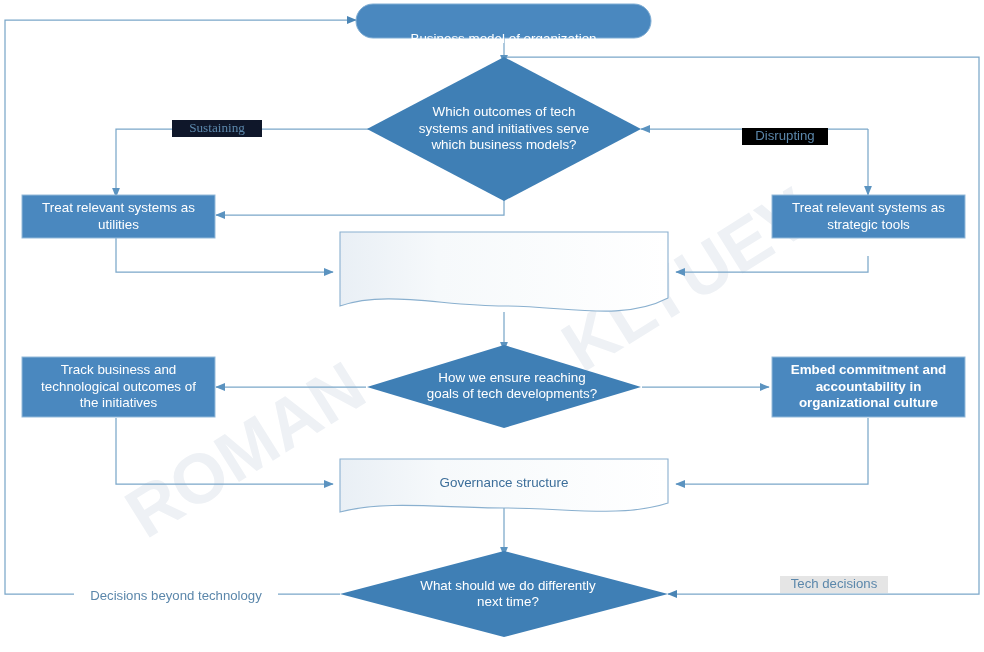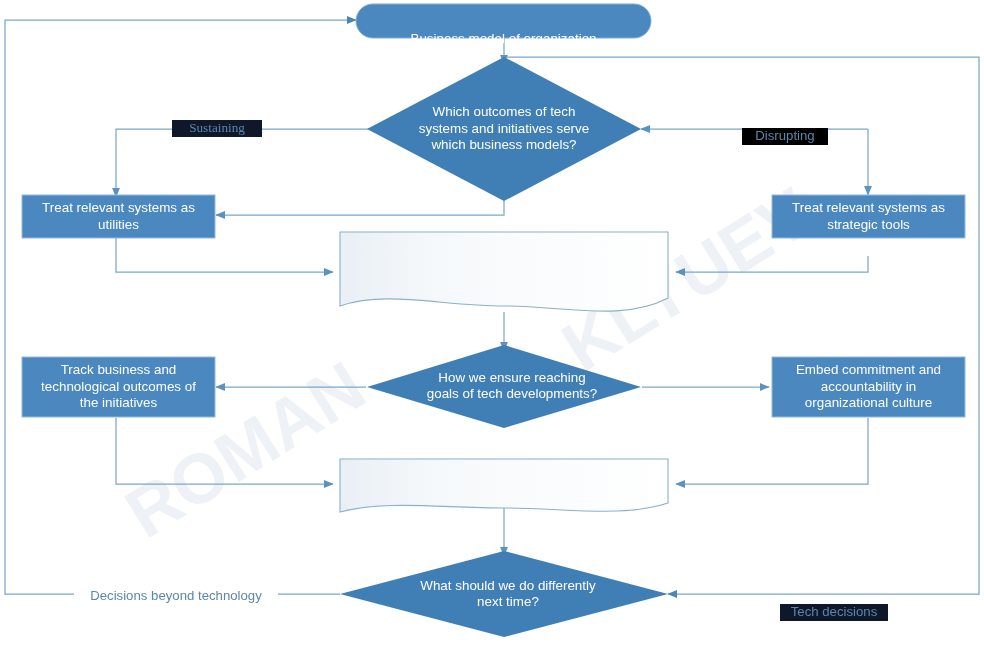--- a/index.html
+++ b/index.html
@@ -147,36 +147,37 @@
 strategic tools</div>
 
 
   <div class="nodelabel nl-white" style="left:384px;top:362px;width:256px;height:48px;white-space:pre-line;">How we ensure reaching
 goals of tech developments?</div>
 
   <div class="nodelabel nl-white" style="left:22px;top:357px;width:193px;height:60px;white-space:pre-line;">Track business and
 technological outcomes of
 the initiatives</div>
 
-  <div class="nodelabel nl-white" style="left:772px;top:357px;width:193px;height:60px;white-space:pre-line;">Embed commitment and
+  <div class="nodelabel nl-white" style="left:772px;top:357px;width:193px;height:60px;white-space:pre-line;font-weight:bold;">Embed commitment and
 accountability in
 organizational culture</div>
 
+  <div class="nodelabel nl-blue" style="left:344px;top:463px;width:320px;height:40px;white-space:pre-line;">Governance structure</div>
 
   <div class="nodelabel nl-white" style="left:380px;top:570px;width:256px;height:48px;white-space:pre-line;">What should we do differently
 next time?</div>
 
   <div class="edgelabel" style="left:172px;top:120px;width:90px;background:#0f172a;font-family:Liberation Serif, serif;">Sustaining</div>
 
   <div class="edgelabel" style="left:742px;top:128px;width:86px;background:#000000;">Disrupting</div>
 
 
   <div class="edgelabel" style="left:74px;top:588px;width:204px;background:#ffffff;">Decisions beyond technology</div>
 
-  <div class="edgelabel" style="left:780px;top:604px;width:108px;background:#0f172a;">Tech decisions</div>
+  <div class="edgelabel" style="left:780px;top:576px;width:108px;background:#e5e5e5;">Tech decisions</div>
 
   <div class="hit" style="left:356px;top:4px;width:295px;height:34px;"></div>
   <div class="hit" style="left:367px;top:57px;width:274px;height:144px;"></div>
   <div class="hit" style="left:22px;top:195px;width:193px;height:43px;"></div>
   <div class="hit" style="left:772px;top:195px;width:193px;height:43px;"></div>
   <div class="hit" style="left:340px;top:232px;width:328px;height:80px;"></div>
   <div class="hit" style="left:367px;top:345px;width:274px;height:83px;"></div>
   <div class="hit" style="left:22px;top:357px;width:193px;height:60px;"></div>
   <div class="hit" style="left:772px;top:357px;width:193px;height:60px;"></div>
   <div class="hit" style="left:340px;top:459px;width:328px;height:53px;"></div>

